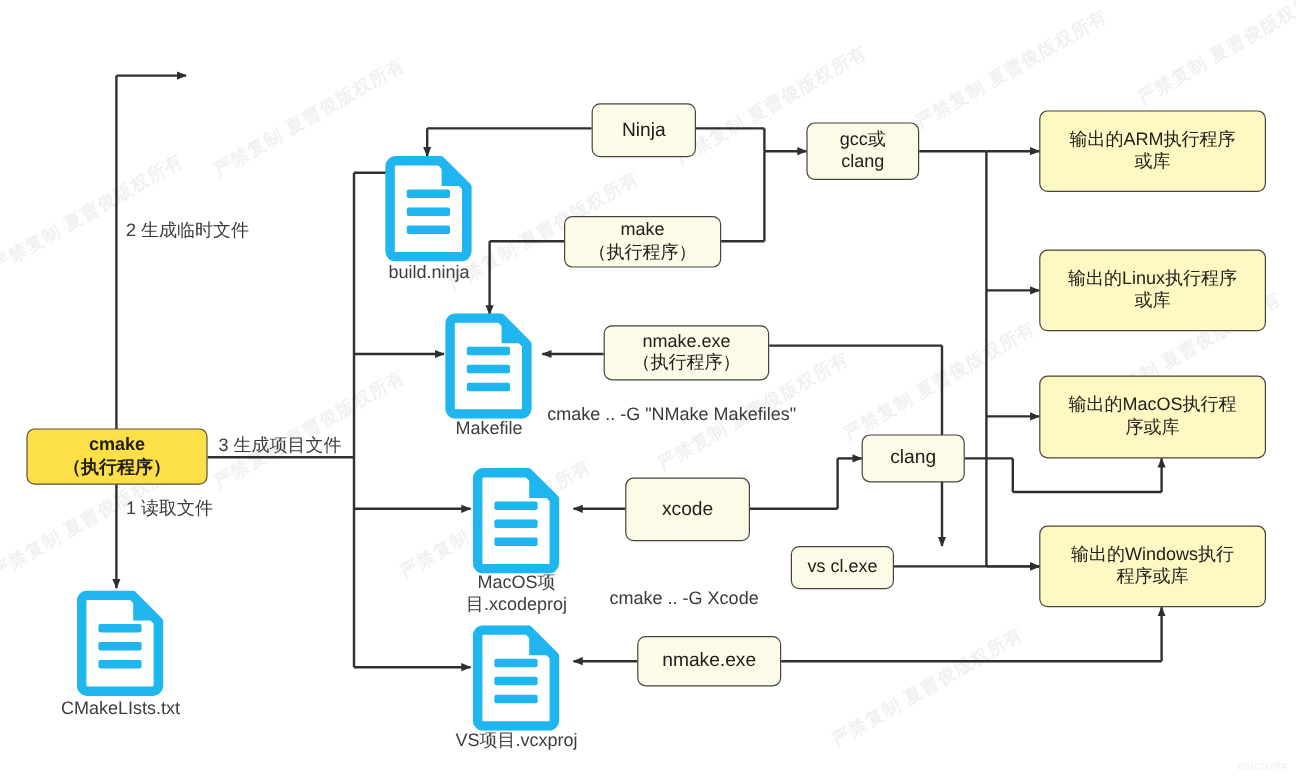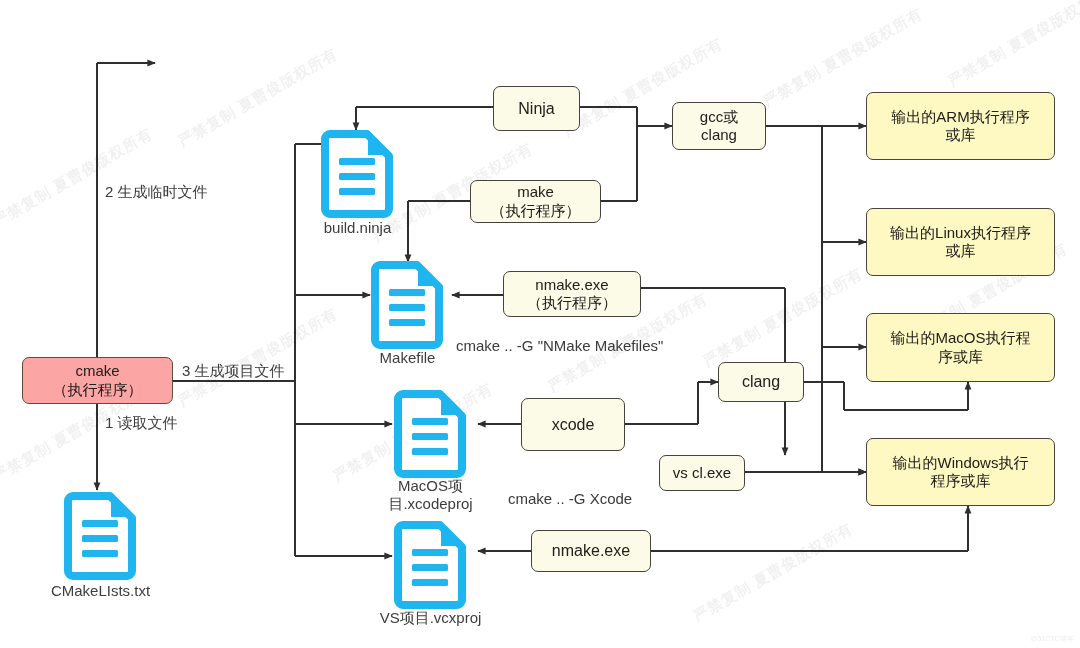--- a/index.html
+++ b/index.html
@@ -29,21 +29,21 @@
     justify-content:center;
     text-align:center;
     border:1.6px solid #46433c;
     border-radius:7px;
     color:#23201c;
     line-height:1.22;
     white-space:pre-line;
     z-index:3;
   }
   .node.beige{background:#fbfbe8;}
-  .node.yellow{background:#fca5a5;border-color:#57513c;}
+  .node.yellow{background:#fde047;border-color:#57513c;font-weight:bold;}
   .node.orange{background:#fef9c3;border-color:#4a443a;}
 
   
   .fileicon{
     position:absolute;
     z-index:3;
   }
   .fileicon .cap{
     position:absolute;
     left:50%;

